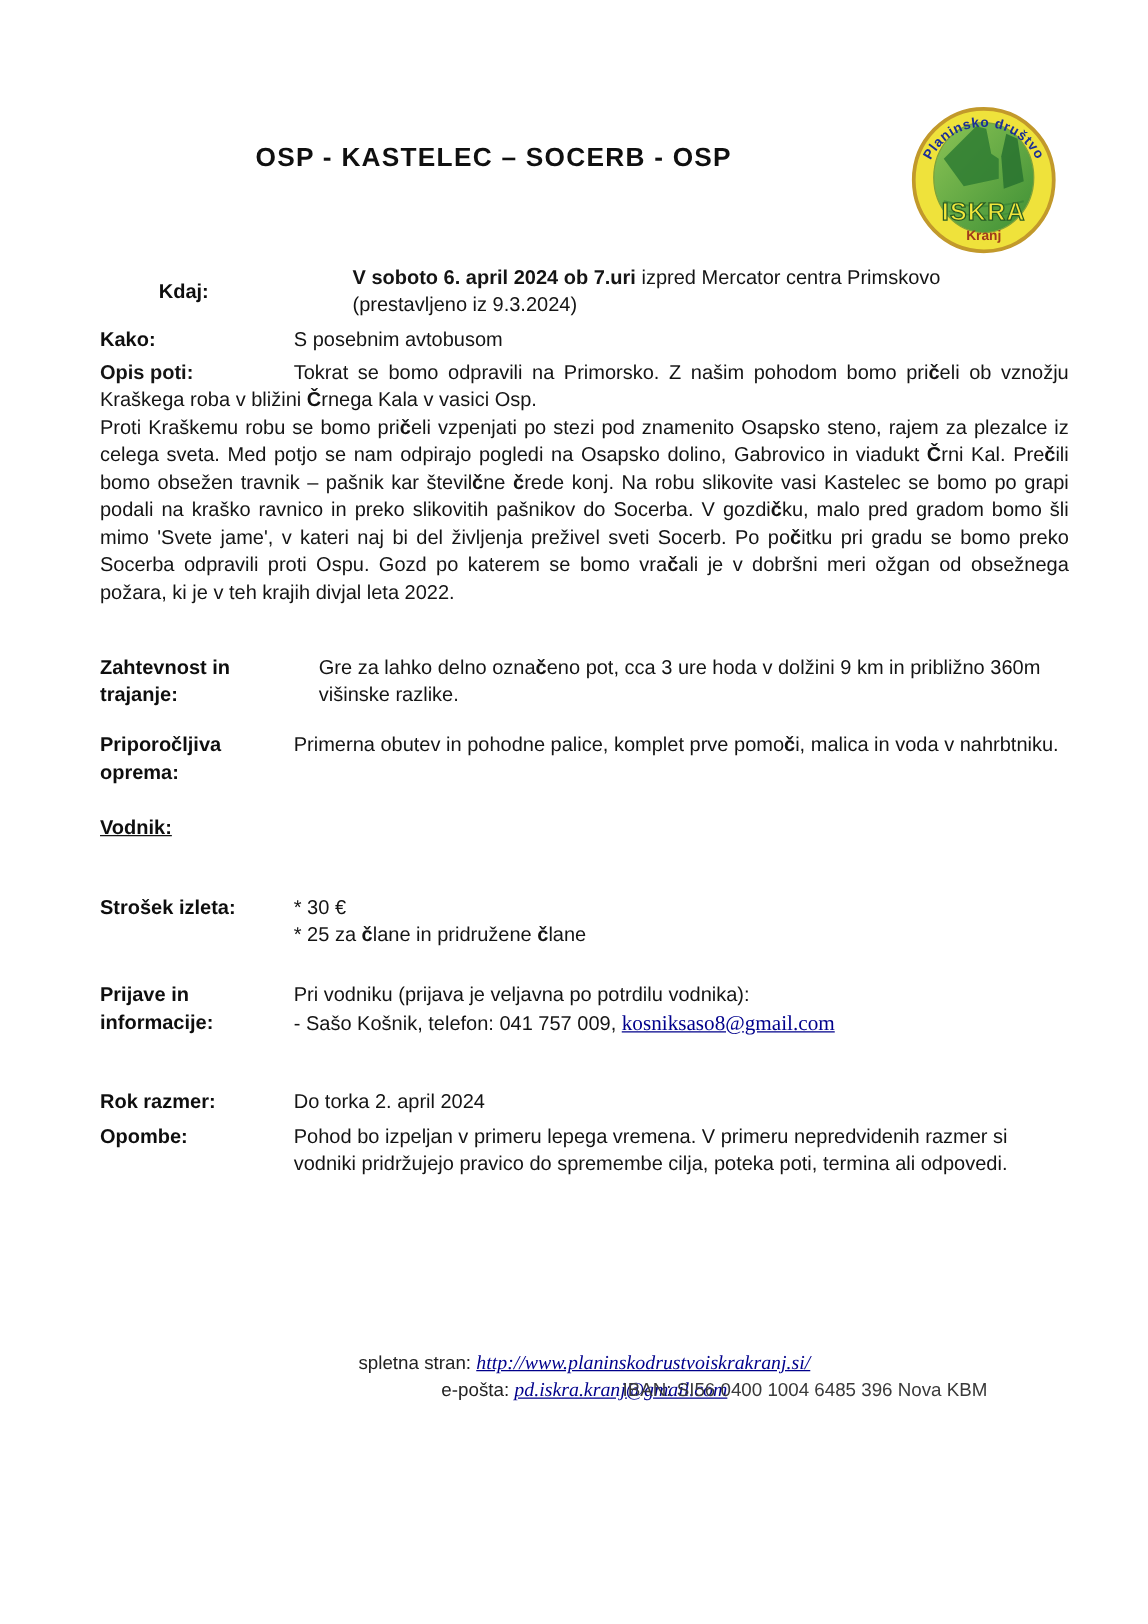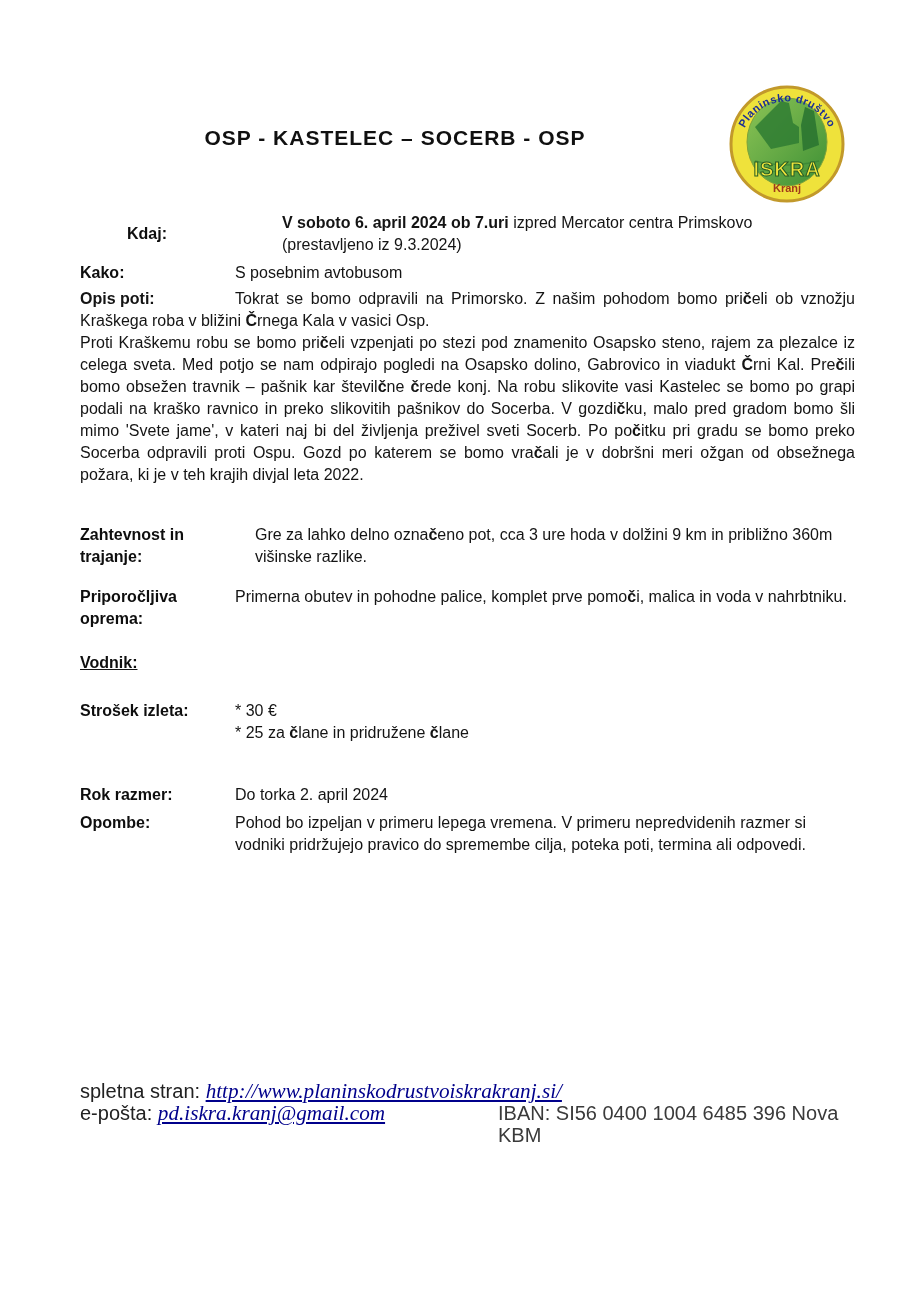--- a/index.html
+++ b/index.html
@@ -10,21 +10,21 @@
     background: #fff;
     overflow: hidden;
     font-family: "Liberation Sans", sans-serif;
     font-size: 16px;
     line-height: 22px;
     color: #141414;
   }
   .title {
     position: absolute;
     left: 80px;
-    top: 125px;
+    top: 114px;
     width: 630px;
     margin: 0;
     text-align: center;
     font-size: 21px;
     line-height: 26px;
     font-weight: 700;
     letter-spacing: 1px;
     color: #101010;
     white-space: nowrap;
   }
@@ -35,26 +35,26 @@
   .row .label { flex: 0 0 155px; font-weight: 700; color: #0e0e0e; }
   .row .value { flex: 1; }
   .row.vcenter { align-items: center; margin-left: 47px; }
 
   #row-kako { margin-top: 6px; }
   .opis { margin-top: 4px; text-align: justify; }
   .opis-label { display: inline-block; width: 155px; font-weight: 700; }
   #row-zahtevnost { margin-top: 38px; gap: 20px; }
   #row-oprema { margin-top: 18px; }
   #row-vodnik { margin-top: 22px; text-decoration: underline; }
-  #row-strosek { margin-top: 26px; }
+  #row-strosek { margin-top: 42px; }
   #row-prijave { margin-top: 26px; }
   #row-rok { margin-top: 40px; }
   #row-opombe { margin-top: 6px; }
 
-  .footer { position: absolute; left: 80px; top: 1080px; width: 775px; font-size: 20px; line-height: 22px; color: #222; }
+  .footer { position: absolute; left: 80px; top: 1080px; width: 775px; font-size: 15px; line-height: 22px; color: #222; text-align: center; }
   .footer .line2 { position: relative; }
   .footer .iban { position: absolute; left: 418px; top: 0; color: #3a3a3a; }
 
   .lnk {
     color: #00008b;
     font-family: "Liberation Serif", serif;
     font-size: 1.06em;
     text-decoration: underline;
     cursor: pointer;
   }
@@ -115,20 +115,24 @@
 
     <div class="row" id="row-vodnik">
       <div class="label">Vodnik:</div>
     </div>
 
     <div class="row" id="row-strosek">
       <div class="label">Strošek izleta:</div>
       <div class="value"><span>* 30 €</span><br><span>* 25 za <b>č</b>lane in pridružene <b>č</b>lane</span></div>
     </div>
 
+    <div class="row" id="row-prijave">
+      <div class="label">Prijave in informacije:</div>
+      <div class="value"><span>Pri vodniku (prijava je veljavna po potrdilu vodnika):</span><br><span>- Sašo Košnik, telefon: 041 757 009, </span><a class="lnk">kosniksaso8@gmail.com</a></div>
+    </div>
 
     <div class="row" id="row-rok">
       <div class="label">Rok razmer:</div>
       <div class="value">Do torka 2. april 2024</div>
     </div>
 
     <div class="row" id="row-opombe">
       <div class="label">Opombe:</div>
       <div class="value">Pohod bo izpeljan v primeru lepega vremena. V primeru nepredvidenih razmer si vodniki pridržujejo pravico do spremembe cilja, poteka poti, termina ali odpovedi.</div>
     </div>

